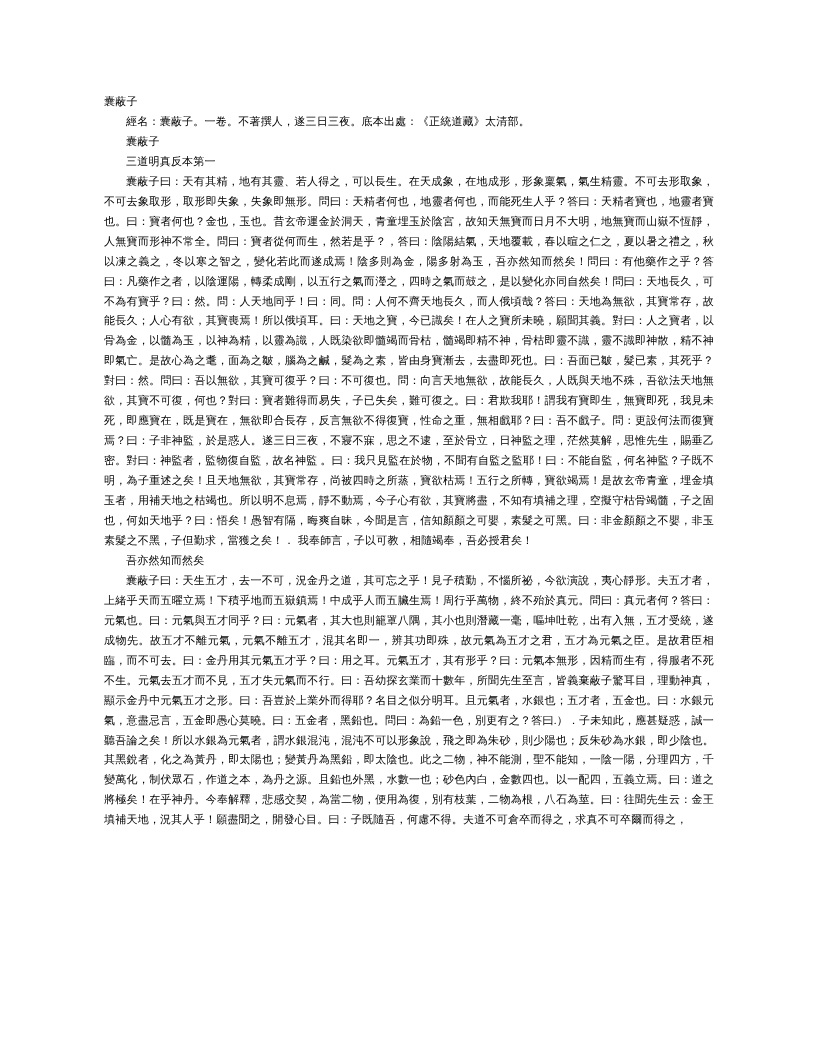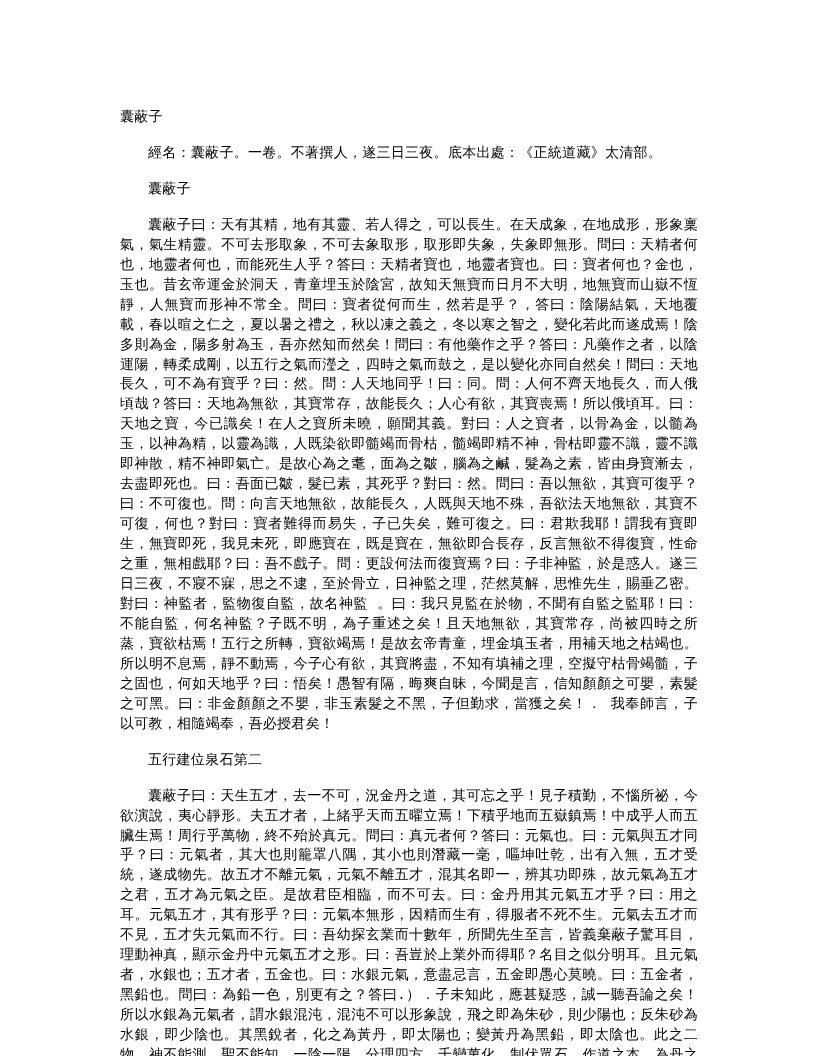--- a/index.html
+++ b/index.html
@@ -20,27 +20,27 @@
     box-sizing: border-box;
     overflow: hidden;
   }
   .text-column {
     position: absolute;
     left: 104px;
     top: 92px;
     width: 610px;
   }
   .para {
-    margin: 16px;
-    font-size: 14px;
+    margin: 0;
+    font-size: 11px;
     line-height: 19.95px;
     text-align: justify;
     text-justify: inter-ideograph;
     letter-spacing: 0.02em;
-    font-family: Liberation Mono, monospace;
+    font-family: Liberation Serif, serif;
     word-break: break-all;
     overflow-wrap: anywhere;
   }
   .para.indent {
     text-indent: 2em;
   }
   .para.flush {
     text-indent: 0;
   }
 </style>
@@ -49,21 +49,22 @@
 
 <div class="page">
   <div class="text-column">
 
     <p class="para flush">囊蔽子</p>
 
     <p class="para indent">經名：囊蔽子。一卷。不著撰人，遂三日三夜。底本出處：《正統道藏》太清部。</p>
 
     <p class="para indent">囊蔽子</p>
 
+    <p class="para indent">三道明真反本第一</p>
 
     <p class="para indent">囊蔽子曰：天有其精，地有其靈、若人得之，可以長生。在天成象，在地成形，形象稟氣，氣生精靈。不可去形取象，不可去象取形，取形即失象，失象即無形。問曰：天精者何也，地靈者何也，而能死生人乎？答曰：天精者寶也，地靈者寶也。曰：寶者何也？金也，玉也。昔玄帝運金於洞天，青童埋玉於陰宮，故知天無寶而日月不大明，地無寶而山嶽不恆靜，人無寶而形神不常全。問曰：寶者從何而生，然若是乎？，答曰：陰陽結氣，天地覆載，春以暄之仁之，夏以暑之禮之，秋以凍之義之，冬以寒之智之，變化若此而遂成焉！陰多則為金，陽多射為玉，吾亦然知而然矣！問曰：有他藥作之乎？答曰：凡藥作之者，以陰運陽，轉柔成剛，以五行之氣而瀅之，四時之氣而鼓之，是以變化亦同自然矣！問曰：天地長久，可不為有寶乎？曰：然。問：人天地同乎！曰：同。問：人何不齊天地長久，而人俄頃哉？答曰：天地為無欲，其寶常存，故能長久；人心有欲，其寶喪焉！所以俄頃耳。曰：天地之寶，今已識矣！在人之寶所未曉，願聞其義。對曰：人之寶者，以骨為金，以髓為玉，以神為精，以靈為識，人既染欲即髓竭而骨枯，髓竭即精不神，骨枯即靈不識，靈不識即神散，精不神即氣亡。是故心為之耄，面為之皺，腦為之鹹，髮為之素，皆由身寶漸去，去盡即死也。曰：吾面已皺，髮已素，其死乎？對曰：然。問曰：吾以無欲，其寶可復乎？曰：不可復也。問：向言天地無欲，故能長久，人既與天地不殊，吾欲法天地無欲，其寶不可復，何也？對曰：寶者難得而易失，子已失矣，難可復之。曰：君欺我耶！謂我有寶即生，無寶即死，我見未死，即應寶在，既是寶在，無欲即合長存，反言無欲不得復寶，性命之重，無相戲耶？曰：吾不戲子。問：更設何法而復寶焉？曰：子非神監，於是惑人。遂三日三夜，不寢不寐，思之不逮，至於骨立，日神監之理，茫然莫解，思惟先生，賜垂乙密。對曰：神監者，監物復自監，故名神監 。曰：我只見監在於物，不聞有自監之監耶！曰：不能自監，何名神監？子既不明，為子重述之矣！且天地無欲，其寶常存，尚被四時之所蒸，寶欲枯焉！五行之所轉，寶欲竭焉！是故玄帝青童，埋金填玉者，用補天地之枯竭也。所以明不息焉，靜不動焉，今子心有欲，其寶將盡，不知有填補之理，空擬守枯骨竭髓，子之固也，何如天地乎？曰：悟矣！愚智有隔，晦爽自昧，今聞是言，信知顏顏之可嬰，素髮之可黑。曰：非金顏顏之不嬰，非玉素髮之不黑，子但勤求，當獲之矣！． 我奉師言，子以可教，相隨竭奉，吾必授君矣！</p>
 
-    <p class="para indent">五行建位泉石第二</p>
+    <p class="para indent">吾亦然知而然矣</p>
 
     <p class="para indent">囊蔽子曰：天生五才，去一不可，況金丹之道，其可忘之乎！見子積勤，不惱所祕，今欲演說，夷心靜形。夫五才者，上緒乎天而五曜立焉！下積乎地而五嶽鎮焉！中成乎人而五臟生焉！周行乎萬物，終不殆於真元。問曰：真元者何？答曰：元氣也。曰：元氣與五才同乎？曰：元氣者，其大也則籠罩八隅，其小也則潛藏一毫，嘔坤吐乾，出有入無，五才受統，遂成物先。故五才不離元氣，元氣不離五才，混其名即一，辨其功即殊，故元氣為五才之君，五才為元氣之臣。是故君臣相臨，而不可去。曰：金丹用其元氣五才乎？曰：用之耳。元氣五才，其有形乎？曰：元氣本無形，因精而生有，得服者不死不生。元氣去五才而不見，五才失元氣而不行。曰：吾幼探玄業而十數年，所聞先生至言，皆義棄蔽子驚耳目，理動神真，顯示金丹中元氣五才之形。曰：吾豈於上業外而得耶？名目之似分明耳。且元氣者，水銀也；五才者，五金也。曰：水銀元氣，意盡忌言，五金即愚心莫曉。曰：五金者，黑鉛也。問曰：為鉛一色，別更有之？答曰.）．子未知此，應甚疑惑，誠一聽吾論之矣！所以水銀為元氣者，謂水銀混沌，混沌不可以形象說，飛之即為朱砂，則少陽也；反朱砂為水銀，即少陰也。其黑銳者，化之為黃丹，即太陽也；變黃丹為黑鉛，即太陰也。此之二物，神不能測，聖不能知，一陰一陽，分理四方，千變萬化，制伏眾石，作道之本，為丹之源。且鉛也外黑，水數一也；砂色內白，金數四也。以一配四，五義立焉。曰：道之將極矣！在乎神丹。今奉解釋，悲感交契，為當二物，便用為復，別有枝葉，二物為根，八石為莖。曰：往聞先生云：金王填補天地，況其人乎！願盡聞之，開發心目。曰：子既隨吾，何慮不得。夫道不可倉卒而得之，求真不可卒爾而得之，</p>
 
   </div>
 </div>
 
 </body></html>

